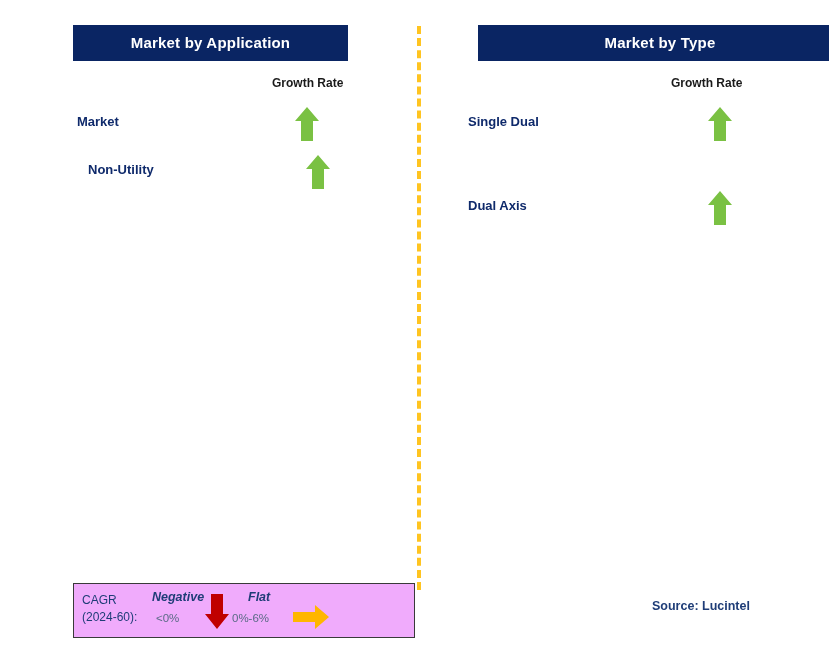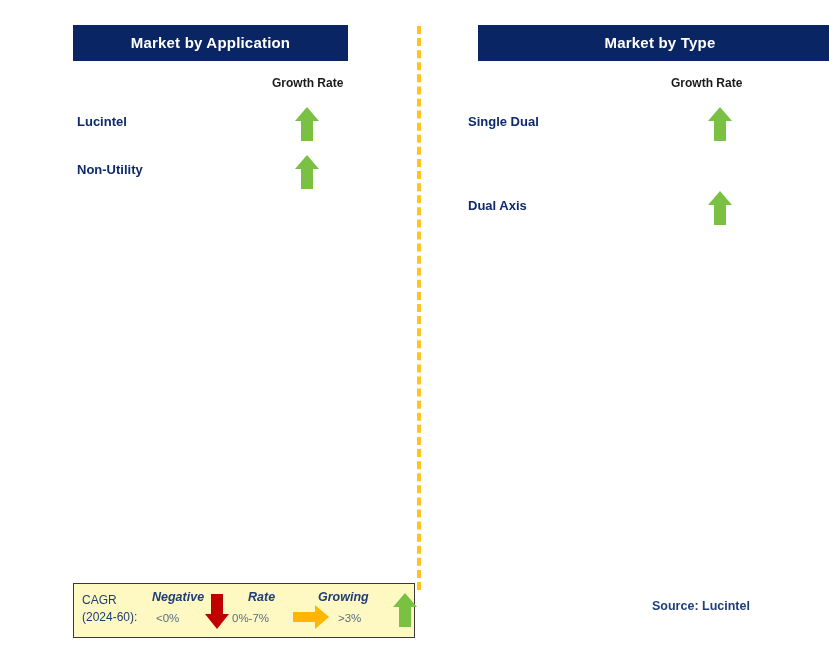--- a/index.html
+++ b/index.html
@@ -58,21 +58,21 @@
     font-weight: bold;
     color: #0f2a6b;
     white-space: nowrap;
   }
   .row-arrow {
     position: absolute;
     top: 0;
   }
 
   #row-utility      { left: 77px; top: 106px; width: 298px; }
-  #row-nonutility   { left: 77px; top: 154px; width: 298px; }
+  #row-nonutility   { left: 88px; top: 154px; width: 298px; }
   #row-singleaxis   { left: 468px; top: 106px; width: 298px; }
   #row-dualaxis     { left: 468px; top: 154px; width: 298px; margin-top: 36px; }
 
   #row-utility .row-arrow    { left: 217px; }
   #row-nonutility .row-arrow { left: 217px; }
   #row-singleaxis .row-arrow { left: 239px; }
   #row-dualaxis .row-arrow   { left: 239px; }
 
   
   .arrow-up-green { display: block; width: 26px; height: 36px; }
@@ -90,21 +90,21 @@
   }
 
   
   #legend-box {
     position: absolute;
     left: 73px;
     top: 583px;
     width: 342px;
     height: 55px;
     border: 1.5px solid #3a3a3a;
-    background: #fef9c3;
+    background: #f0abfc;
     box-sizing: border-box;
   }
   .legend-cagr {
     position: absolute;
     left: 8px;
     top: 8px;
     font-size: 12px;
     color: #1f3d77;
     line-height: 17px;
     white-space: nowrap;
@@ -164,21 +164,21 @@
 </head>
 <body>
 
 <div class="panel" id="panel-application">
   <div class="panel-header">Market by Application</div>
 </div>
 
 <div class="col-head" id="colhead-application">Growth Rate</div>
 
 <div class="row" id="row-utility">
-  <span class="row-label">Lucintel</span>
+  <span class="row-label">Market</span>
   <span class="row-arrow">
     <svg class="arrow-up-green" viewBox="0 0 26 36" xmlns="http://www.w3.org/2000/svg">
       <polygon points="13,1 25,15 19,15 19,35 7,35 7,15 1,15" fill="#7ac143"></polygon>
     </svg>
   </span>
 </div>
 
 <div class="row" id="row-nonutility">
   <span class="row-label">Non-Utility</span>
   <span class="row-arrow">
@@ -225,34 +225,25 @@
     <span class="legend-word">Negative</span>
     <span class="legend-range">&lt;0%</span>
     <span class="legend-icon">
       <svg class="arrow-down-red" viewBox="0 0 26 38" xmlns="http://www.w3.org/2000/svg">
         <polygon points="7,2 19,2 19,22 25,22 13,37 1,22 7,22" fill="#c00000"></polygon>
       </svg>
     </span>
   </div>
 
   <div class="legend-group" id="legend-flat">
-    <span class="legend-word">Rate</span>
-    <span class="legend-range">0%-7%</span>
+    <span class="legend-word">Flat</span>
+    <span class="legend-range">0%-6%</span>
     <span class="legend-icon">
       <svg class="arrow-right-yellow" viewBox="0 0 38 26" xmlns="http://www.w3.org/2000/svg">
         <polygon points="1,8 23,8 23,1 37,13 23,25 23,18 1,18" fill="#ffb600"></polygon>
       </svg>
     </span>
   </div>
 
-  <div class="legend-group" id="legend-growing">
-    <span class="legend-word">Growing</span>
-    <span class="legend-range">&gt;3%</span>
-    <span class="legend-icon">
-      <svg class="arrow-up-green" viewBox="0 0 26 36" xmlns="http://www.w3.org/2000/svg">
-        <polygon points="13,1 25,15 19,15 19,35 7,35 7,15 1,15" fill="#7ac143"></polygon>
-      </svg>
-    </span>
-  </div>
 
 </div>
 
 <div id="source-note">Source: Lucintel</div>
 
 </body></html>

